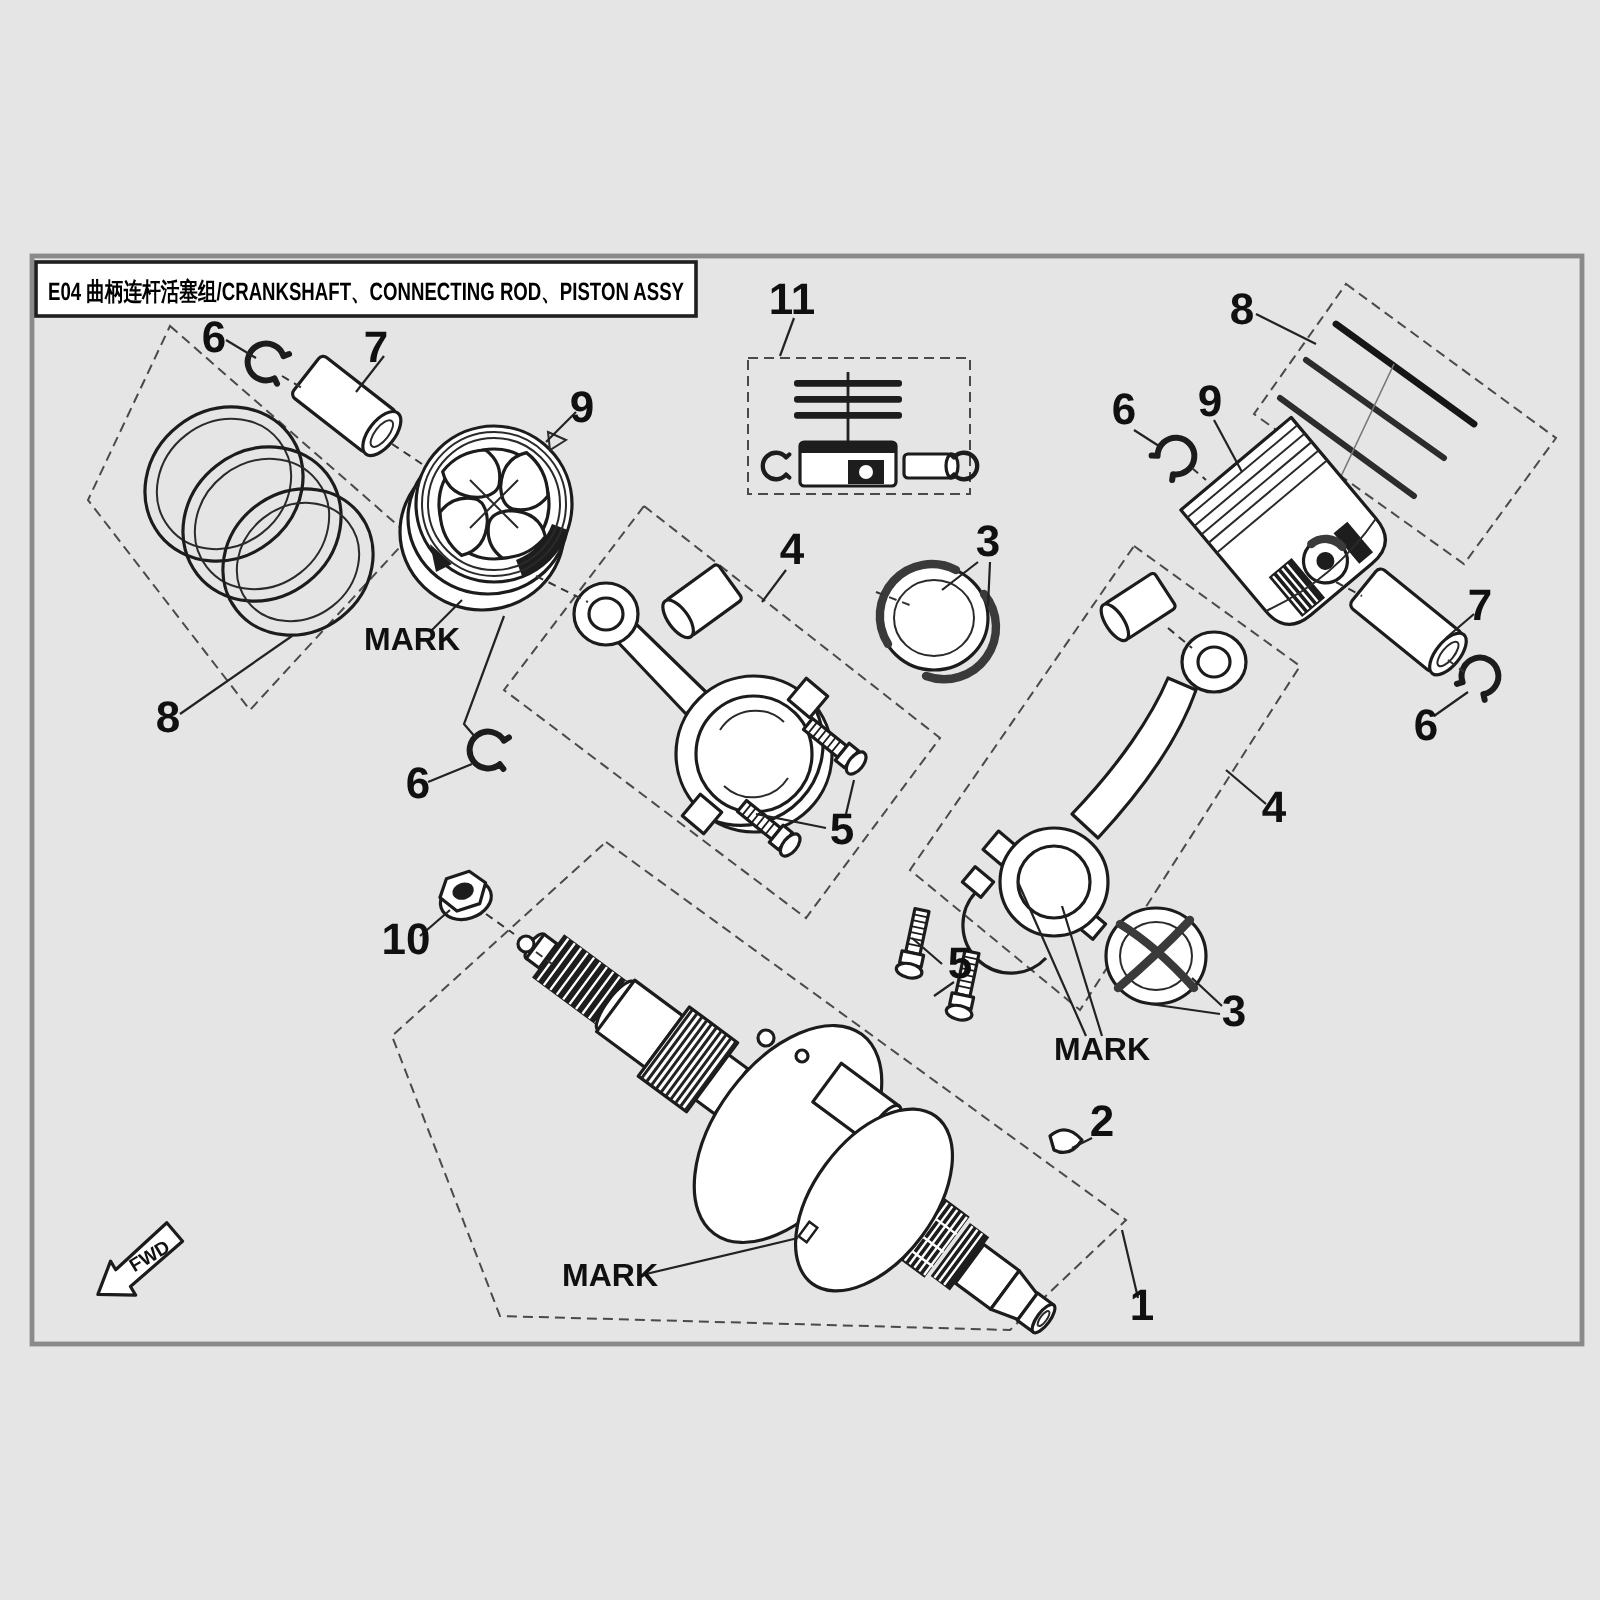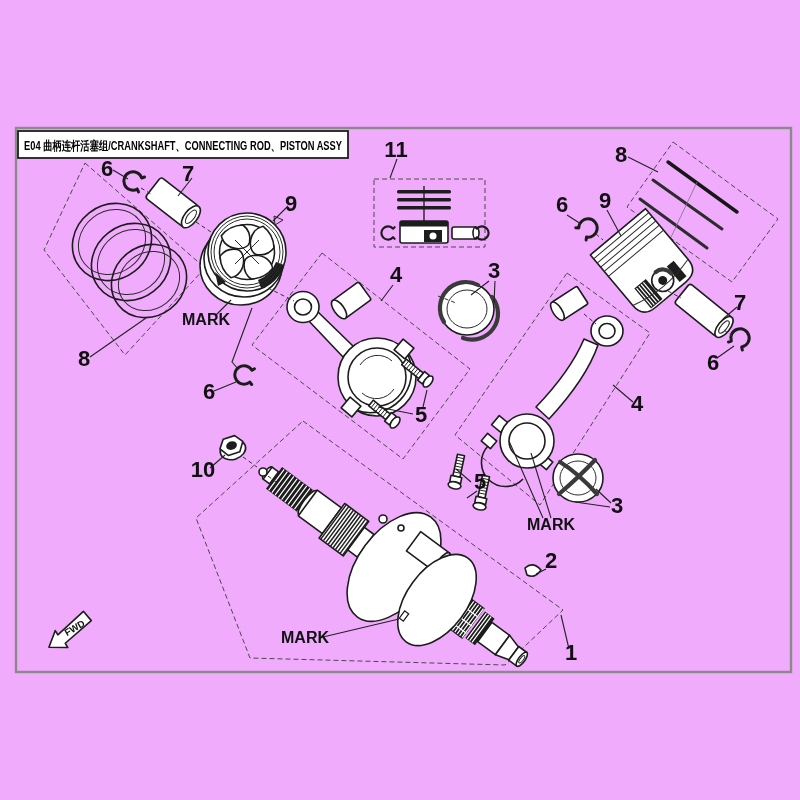--- a/index.html
+++ b/index.html
@@ -1,16 +1,16 @@
 <!DOCTYPE html>
 <html><head>
 <meta charset="utf-8">
 <style>
   html,body{margin:0;padding:0;background:#fff;}
-  #stage{position:relative;width:800px;height:800px;background:#f0abfc;overflow:hidden;
+  #stage{position:relative;width:800px;height:800px;background:#e5e5e5;overflow:hidden;
          font-family:"Liberation Sans",sans-serif;}
   svg{position:absolute;left:0;top:0;}
   .frame{fill:none;stroke:#8a8a8a;stroke-width:2.4;}
   .titlebox{fill:#fff;stroke:#1f1f1f;stroke-width:1.8;}
   .title{font:bold 12.5px "Liberation Sans",sans-serif;fill:#000;}
   .num{font:bold 22px "Liberation Sans",sans-serif;fill:#101010;text-anchor:middle;}
   .mark{font:bold 16px "Liberation Sans",sans-serif;fill:#101010;text-anchor:middle;}
   .fwd{font:bold 9.5px "Liberation Sans",sans-serif;fill:#101010;text-anchor:middle;}
   .p{fill:#fff;stroke:#1c1c1c;stroke-width:1.6;stroke-linejoin:round;}
   .pn{fill:none;stroke:#1c1c1c;stroke-width:1.6;stroke-linejoin:round;}

